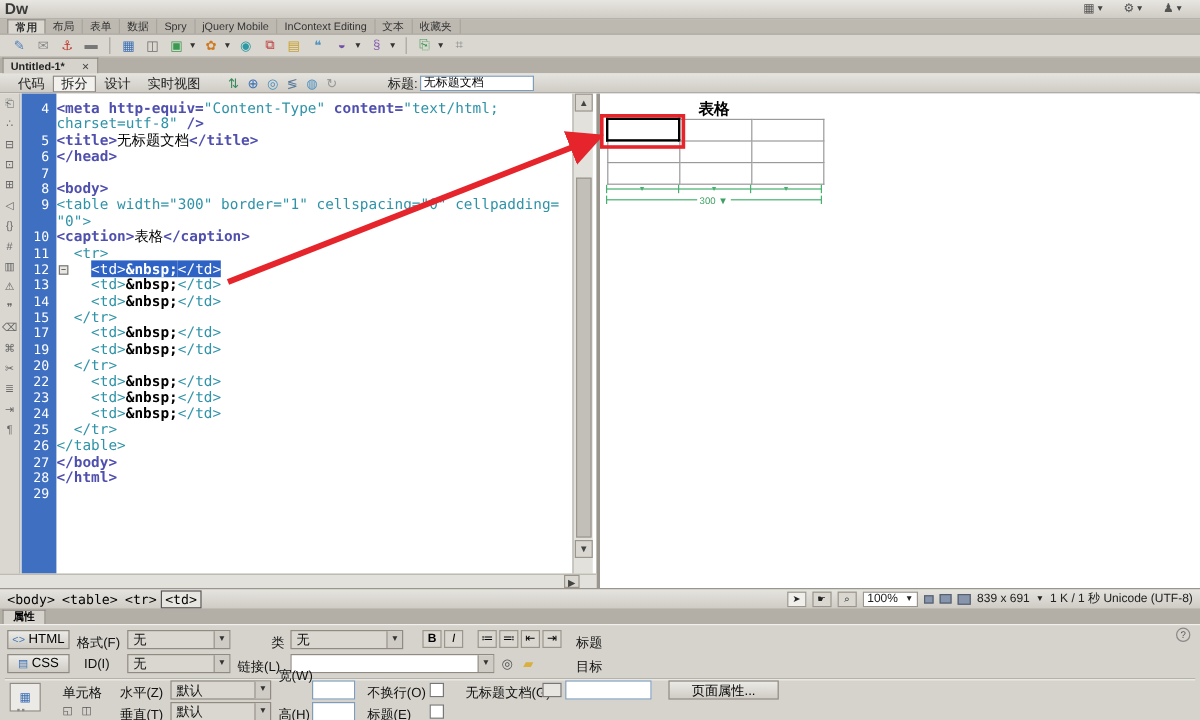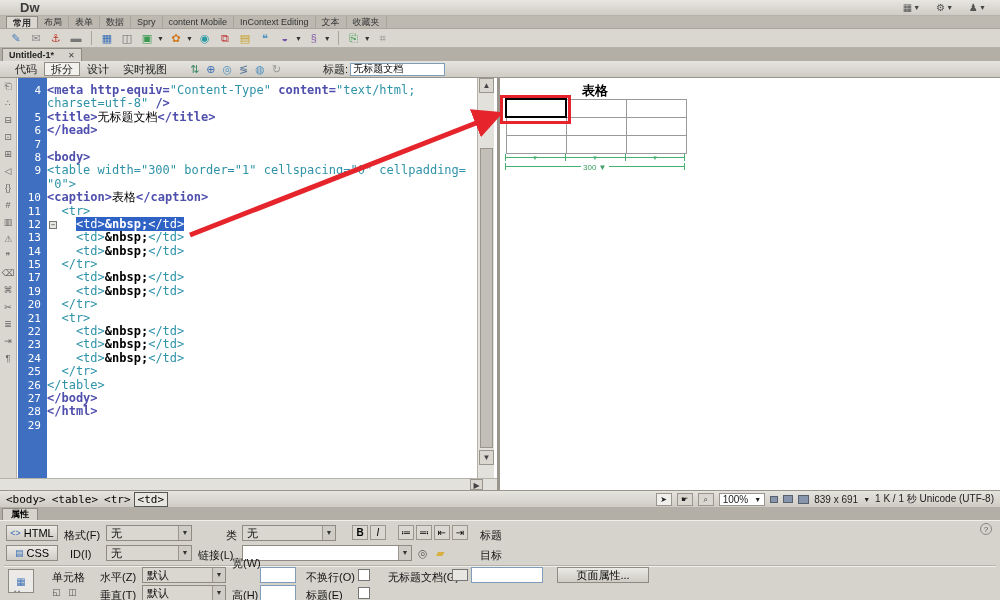--- a/index.html
+++ b/index.html
@@ -1,21 +1,21 @@
 <!DOCTYPE html>
 <html><head>
 <meta charset="utf-8">
 <style>
   * { margin:0; padding:0; box-sizing:border-box; }
   html,body { width:1000px; height:600px; overflow:hidden; }
   body { font-family:"Liberation Sans","DejaVu Sans",sans-serif; font-size:12px; background:#d6d3cc; }
   #app { position:relative; width:1000px; height:600px; background:#d6d3cc; }
 
   
-  #menubar { height:16px; display:flex; align-items:center; background:linear-gradient(#e8e6e1,#cfccc5); border-bottom:1px solid #b5b2aa; padding-left:20px; }
+  #menubar { height:16px; display:flex; align-items:center; background:linear-gradient(#e8e6e1,#cfccc5); border-bottom:1px solid #b5b2aa; padding-left:4px; }
   #dw-logo { font-weight:bold; font-size:13px; color:#3b3b3b; letter-spacing:0; margin-right:10px; }
   .menu-item { padding:0 8px; font-size:11px; color:#222; cursor:default; }
   #menubar-right { margin-left:auto; display:flex; gap:16px; padding-right:14px; }
   .mb-icon { font-size:10px; color:#555; display:flex; align-items:center; gap:1px; }
   .mb-icon .car { font-size:7px; color:#444; }
 
   
   #insertbar { height:13px; background:#bdb9b1; display:flex; align-items:flex-end; padding-left:6px; border-bottom:1px solid #a9a59d; }
   .ins-tab { font-size:9px; padding:1px 6px 0 6px; color:#333; border-right:1px solid #a9a59d; height:12px; line-height:11px; white-space:nowrap; }
   .ins-tab.active { background:#dad7d0; border:1px solid #8f8b83; border-bottom:none; font-weight:bold; }
@@ -132,21 +132,21 @@
         </span>
       </span>
   </div>
 
   <div id="insertbar">
       <span class="ins-tab active">常用</span>
       <span class="ins-tab">布局</span>
       <span class="ins-tab">表单</span>
       <span class="ins-tab">数据</span>
       <span class="ins-tab">Spry</span>
-      <span class="ins-tab">content Mobile</span>
+      <span class="ins-tab">jQuery Mobile</span>
       <span class="ins-tab">InContext Editing</span>
       <span class="ins-tab">文本</span>
       <span class="ins-tab">收藏夹</span>
     </div>
 
   <div id="icontools">
       <span class="tb-icon" style="color: rgb(74, 126, 187);">✎</span>
       <span class="tb-icon" style="color: rgb(138, 138, 138);">✉</span>
       <span class="tb-icon" style="color: rgb(192, 57, 43);">⚓</span>
       <span class="tb-icon" style="color: rgb(119, 119, 119);">▬</span>
@@ -226,21 +226,20 @@
           <div class="crow"><span class="ln"></span><span class="ct"><span class="seg-t">"0"&gt;</span></span></div>
           <div class="crow"><span class="ln">10</span><span class="ct"><span class="seg-k">&lt;caption&gt;</span><span class="seg-c">表格</span><span class="seg-k">&lt;/caption&gt;</span></span></div>
           <div class="crow"><span class="ln">11</span><span class="ct"><span class="seg-t">  &lt;tr&gt;</span></span></div>
           <div class="crow"><span class="ln">12</span><span class="fold">−</span><span class="ct"><span class="seg-c">    </span><span class="seg-ht">&lt;td&gt;</span><span class="seg-he">&amp;nbsp;</span><span class="seg-ht">&lt;/td&gt;</span></span></div>
           <div class="crow"><span class="ln">13</span><span class="ct"><span class="seg-t">    &lt;td&gt;</span><span class="seg-e">&amp;nbsp;</span><span class="seg-t">&lt;/td&gt;</span></span></div>
           <div class="crow"><span class="ln">14</span><span class="ct"><span class="seg-t">    &lt;td&gt;</span><span class="seg-e">&amp;nbsp;</span><span class="seg-t">&lt;/td&gt;</span></span></div>
           <div class="crow"><span class="ln">15</span><span class="ct"><span class="seg-t">  &lt;/tr&gt;</span></span></div>
           <div class="crow"><span class="ln">17</span><span class="ct"><span class="seg-t">    &lt;td&gt;</span><span class="seg-e">&amp;nbsp;</span><span class="seg-t">&lt;/td&gt;</span></span></div>
           <div class="crow"><span class="ln">19</span><span class="ct"><span class="seg-t">    &lt;td&gt;</span><span class="seg-e">&amp;nbsp;</span><span class="seg-t">&lt;/td&gt;</span></span></div>
           <div class="crow"><span class="ln">20</span><span class="ct"><span class="seg-t">  &lt;/tr&gt;</span></span></div>
-          <div class="crow"><span class="ln">21</span><span class="ct"><span class="seg-t">  &lt;tr&gt;</span></span></div>
           <div class="crow"><span class="ln">22</span><span class="ct"><span class="seg-t">    &lt;td&gt;</span><span class="seg-e">&amp;nbsp;</span><span class="seg-t">&lt;/td&gt;</span></span></div>
           <div class="crow"><span class="ln">23</span><span class="ct"><span class="seg-t">    &lt;td&gt;</span><span class="seg-e">&amp;nbsp;</span><span class="seg-t">&lt;/td&gt;</span></span></div>
           <div class="crow"><span class="ln">24</span><span class="ct"><span class="seg-t">    &lt;td&gt;</span><span class="seg-e">&amp;nbsp;</span><span class="seg-t">&lt;/td&gt;</span></span></div>
           <div class="crow"><span class="ln">25</span><span class="ct"><span class="seg-t">  &lt;/tr&gt;</span></span></div>
           <div class="crow"><span class="ln">26</span><span class="ct"><span class="seg-t">&lt;/table&gt;</span></span></div>
           <div class="crow"><span class="ln">27</span><span class="ct"><span class="seg-k">&lt;/body&gt;</span></span></div>
           <div class="crow"><span class="ln">28</span><span class="ct"><span class="seg-k">&lt;/html&gt;</span></span></div>
           <div class="crow"><span class="ln">29</span><span class="ct"></span></div>
         </div>
       <div id="vscroll">

